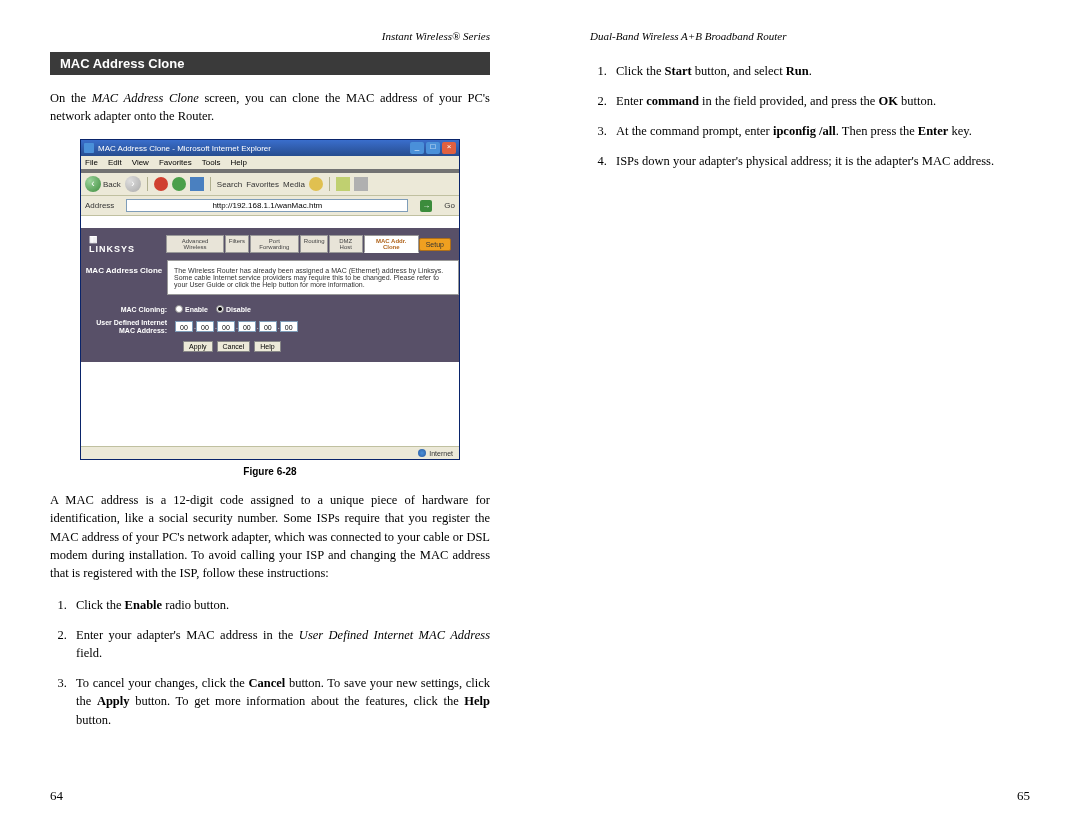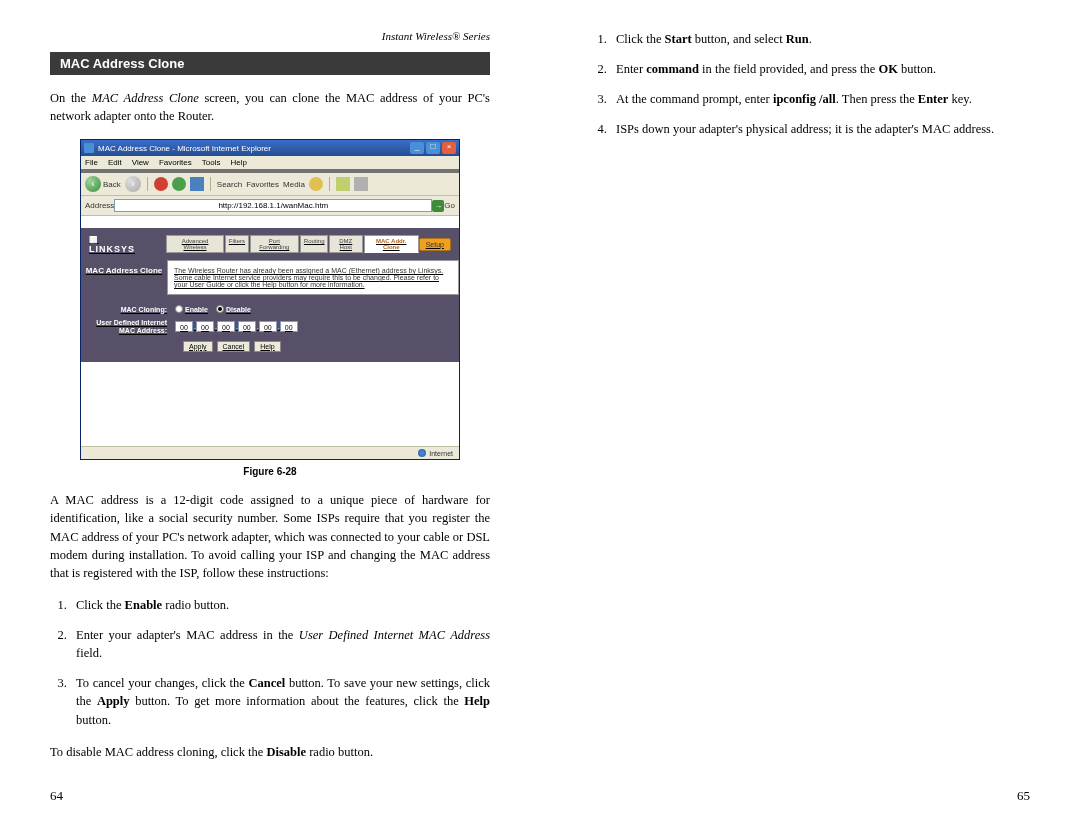--- a/index.html
+++ b/index.html
@@ -128,39 +128,38 @@
   .tb-sep { width: 1px; height: 14px; background: #b0b090; margin: 0 2px; }
   .tb-icon {
     width: 14px; height: 14px; display: inline-block;
   }
   .tb-text { font-size: 8px; color: #333; }
   .ss-addrbar {
     background: #ece9d8;
     padding: 3px 4px;
     display: flex;
     align-items: center;
-    gap: 0;
+    gap: 12px;
     border-bottom: 1px solid #c0c0a0;
   }
   .addr-input {
     flex: 1; background: #fff; border: 1px solid #7f9db9;
     padding: 1px 3px; font-size: 8px; color: #000; text-align: center;
   }
   .go-btn {
     width: 12px; height: 12px; background: #3c8c3c; border-radius: 2px;
     color: #fff; font-size: 8px; line-height: 12px; text-align: center;
   }
   .ss-content {
     background: #fff;
     min-height: 230px;
     padding: 0;
   }
   .router-ui {
     background: #585068;
-    text-decoration: underline;
   }
   .router-top {
     display: flex; align-items: center;
     padding: 6px 8px;
     background: #585068;
   }
   .linksys-logo {
     color: #fff; font-weight: bold; font-size: 9px;
     font-family: Arial, sans-serif;
     letter-spacing: 1px;
@@ -359,28 +358,26 @@
       <span>Click the </span><b>Enable</b><span> radio button.</span>
     </li>
     <li>
       <span>Enter your adapter's MAC address in the </span><i>User Defined Internet MAC Address</i><span> field.</span>
     </li>
     <li>
       <span>To cancel your changes, click the </span><b>Cancel</b><span> button. To save your new settings, click the </span><b>Apply</b><span> button. To get more information about the features, click the </span><b>Help</b><span> button.</span>
     </li>
   </ol>
 
-  <p class="body-text">
-    <span>To disable MAC address cloning, click the </span><b>Disable</b><span> radio button.</span>
-  </p>
 
   <div class="page-num left">64</div>
 </div>
 
 <div class="page">
+  <div class="header-right">Dual-Band Wireless A+B Broadband Router</div>
 
 
   <ol class="steps">
     <li>
       <span>Click the </span><b>Start</b><span> button, and select </span><b>Run</b><span>.</span>
     </li>
     <li>
       <span>Enter </span><b>command</b><span> in the field provided, and press the </span><b>OK</b><span> button.</span>
     </li>
     <li>

